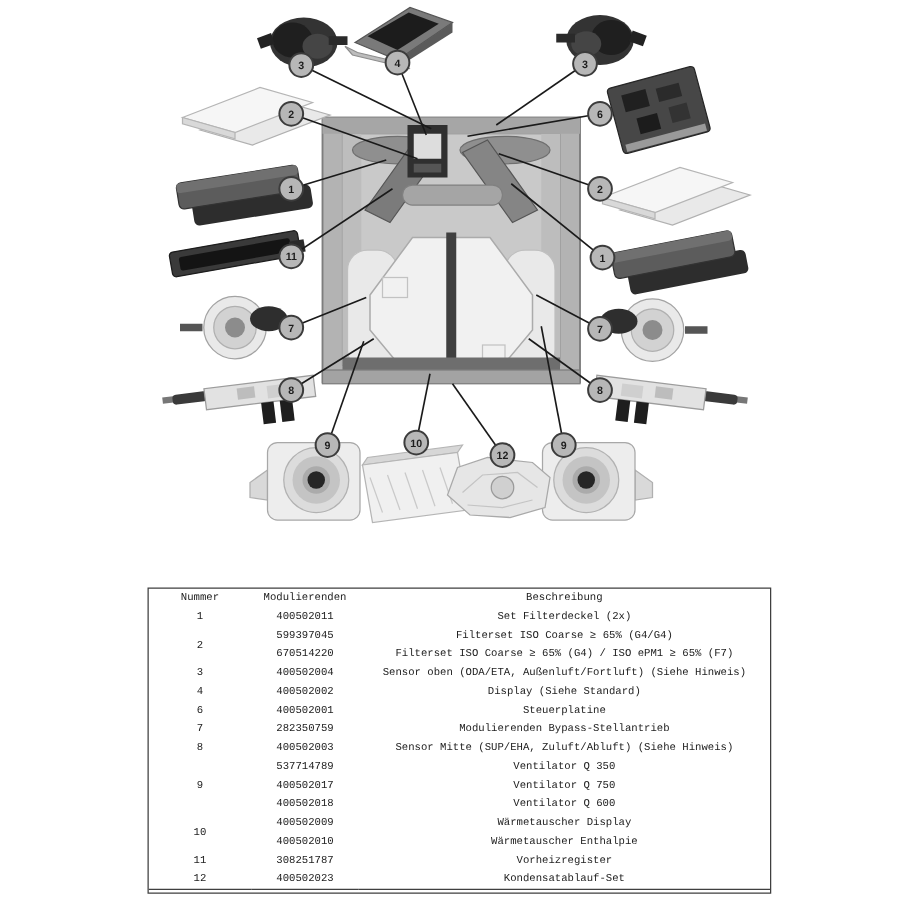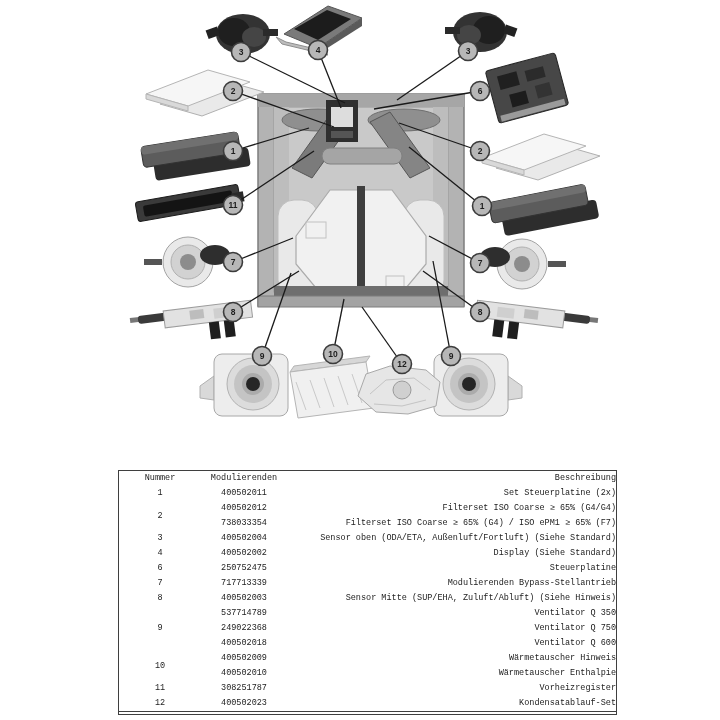--- a/index.html
+++ b/index.html
@@ -10,21 +10,21 @@
         fill:#1d1d1d;text-anchor:middle;}
   .leader{stroke:#1a1a1a;stroke-width:1.3;fill:none;}
   .callout-circle{fill:#b7b7b7;stroke:#3c3c3c;stroke-width:1.6;}
   .parts-table-wrap{position:absolute;left:118px;top:470px;width:497px;
         border:1px solid #3f3f3f;background:#ffffff;padding-bottom:2px;}
   table.parts{width:100%;border-collapse:collapse;font-family:Liberation Mono, monospace;
         font-size:8.5px;color:#222;}
   table.parts th,table.parts td{padding:0;height:15px;font-weight:400;vertical-align:middle;line-height:1.05;}
   .col1{width:82px;text-align:center;}
   .col2{width:86px;text-align:center;}
-  .col3{text-align:right;padding-left:7px;}
+  .col3{text-align:center;padding-left:7px;}
   tr.last-row td{border-bottom:1px solid #3f3f3f;}
 </style>
 </head>
 <body>
 
 <div class="page">
 
   <svg class="diagram-svg" width="720" height="462" viewBox="0 0 720 462">
 
     <g>
@@ -274,73 +274,73 @@
         <tr>
           <th class="col1">Nummer</th>
           <th class="col2">Modulierenden</th>
           <th class="col3">Beschreibung</th>
         </tr>
       </thead>
       <tbody>
         <tr>
           <td class="col1">1</td>
           <td class="col2">400502011</td>
-          <td class="col3">Set Steuerplatine (2x)</td>
+          <td class="col3">Set Filterdeckel (2x)</td>
         </tr>
         <tr>
           <td class="col1" rowspan="2">2</td>
-          <td class="col2">400502012</td>
+          <td class="col2">599397045</td>
           <td class="col3">Filterset ISO Coarse ≥ 65% (G4/G4)</td>
         </tr>
         <tr>
-          <td class="col2">738033354</td>
+          <td class="col2">670514220</td>
           <td class="col3">Filterset ISO Coarse ≥ 65% (G4) / ISO ePM1 ≥ 65% (F7)</td>
         </tr>
         <tr>
           <td class="col1">3</td>
           <td class="col2">400502004</td>
-          <td class="col3">Sensor oben (ODA/ETA, Außenluft/Fortluft) (Siehe Standard)</td>
+          <td class="col3">Sensor oben (ODA/ETA, Außenluft/Fortluft) (Siehe Hinweis)</td>
         </tr>
         <tr>
           <td class="col1">4</td>
           <td class="col2">400502002</td>
           <td class="col3">Display (Siehe Standard)</td>
         </tr>
         <tr>
           <td class="col1">6</td>
-          <td class="col2">250752475</td>
+          <td class="col2">400502001</td>
           <td class="col3">Steuerplatine</td>
         </tr>
         <tr>
           <td class="col1">7</td>
-          <td class="col2">717713339</td>
+          <td class="col2">282350759</td>
           <td class="col3">Modulierenden Bypass-Stellantrieb</td>
         </tr>
         <tr>
           <td class="col1">8</td>
           <td class="col2">400502003</td>
           <td class="col3">Sensor Mitte (SUP/EHA, Zuluft/Abluft) (Siehe Hinweis)</td>
         </tr>
         <tr>
           <td class="col1" rowspan="3">9</td>
           <td class="col2">537714789</td>
           <td class="col3">Ventilator Q 350</td>
         </tr>
         <tr>
-          <td class="col2">249022368</td>
+          <td class="col2">400502017</td>
           <td class="col3">Ventilator Q 750</td>
         </tr>
         <tr>
           <td class="col2">400502018</td>
           <td class="col3">Ventilator Q 600</td>
         </tr>
         <tr>
           <td class="col1" rowspan="2">10</td>
           <td class="col2">400502009</td>
-          <td class="col3">Wärmetauscher Hinweis</td>
+          <td class="col3">Wärmetauscher Display</td>
         </tr>
         <tr>
           <td class="col2">400502010</td>
           <td class="col3">Wärmetauscher Enthalpie</td>
         </tr>
         <tr>
           <td class="col1">11</td>
           <td class="col2">308251787</td>
           <td class="col3">Vorheizregister</td>
         </tr>

